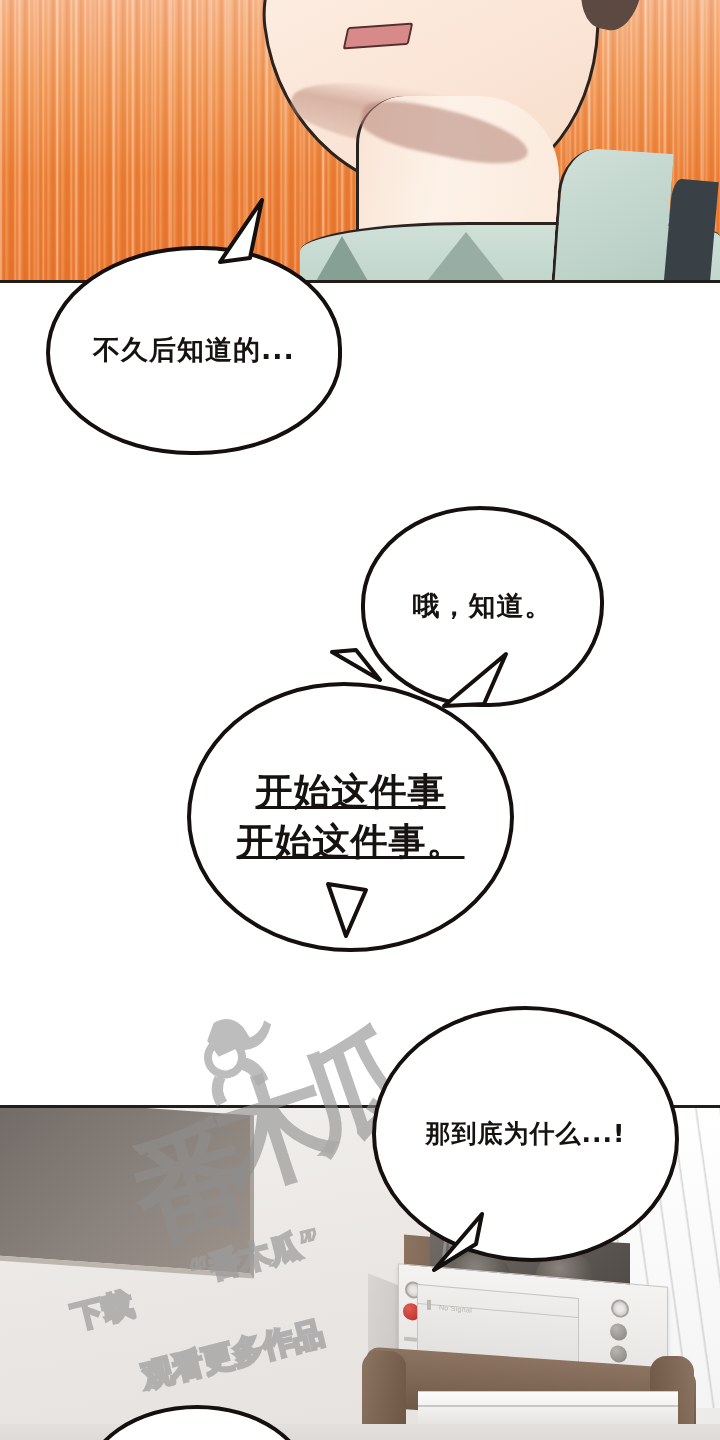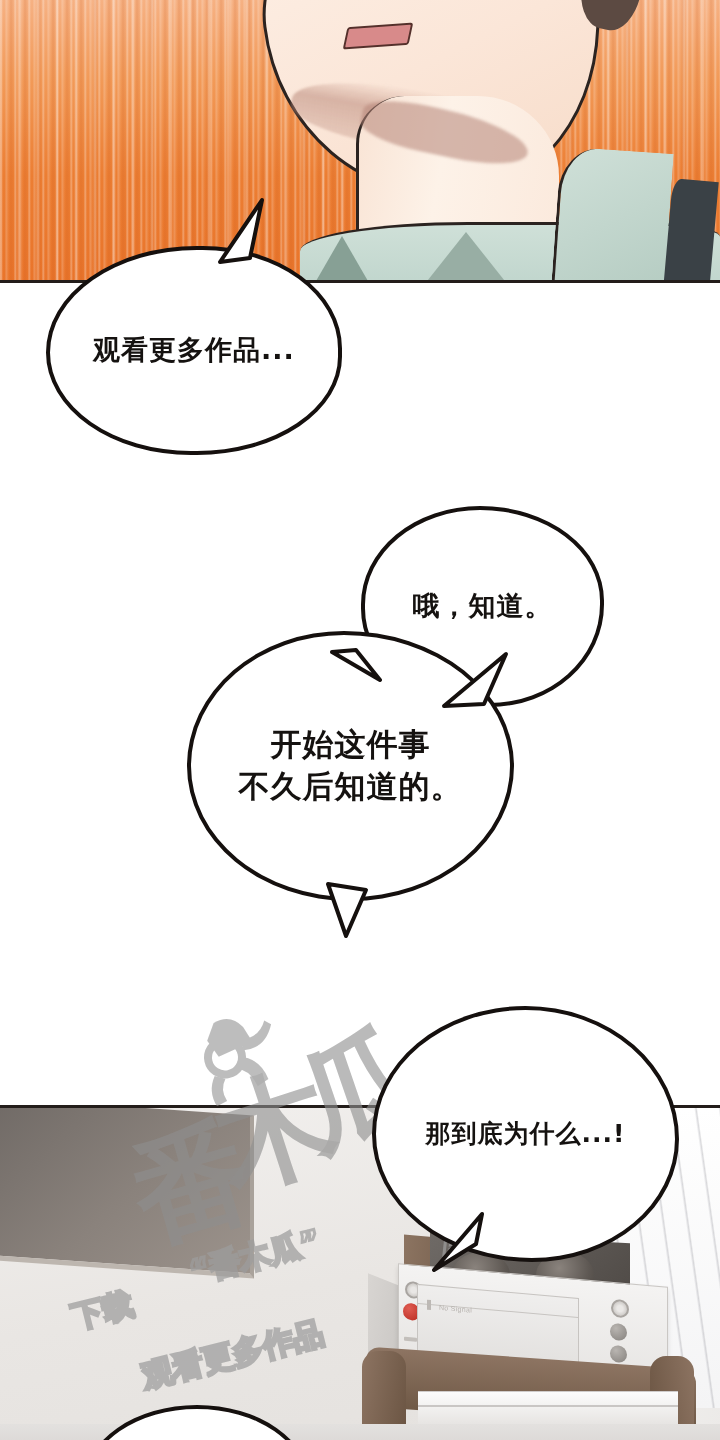--- a/index.html
+++ b/index.html
@@ -410,24 +410,25 @@
     border-radius: 52% 48% 50% 50% / 52% 50% 48% 50%;
     font-size: 27px;
   }
   .b2 {
     left: 361px; top: 506px;
     width: 235px; height: 193px;
     border-radius: 50% 52% 48% 50% / 50% 48% 52% 50%;
     font-size: 27px;
   }
   .b3 {
-    left: 187px; top: 631px;
+    left: 187px; top: 682px;
     width: 319px; height: 262px;
     border-radius: 48% 52% 50% 50% / 50% 50% 50% 50%;
-    font-size: 31px;
+    font-size: 37px;
+    text-decoration: underline;
   }
   .b4 {
     left: 372px; top: 1006px;
     width: 299px; height: 248px;
     border-radius: 50% 50% 48% 52% / 50% 52% 48% 50%;
     font-size: 25px;
   }
   .b5 {
     left: 84px; top: 1405px;
     width: 218px; height: 150px;
@@ -536,31 +537,31 @@
     </svg>
   </div>
 
   <div class="tail" style="left:426px;top:1210px;width:66px;height:66px;">
     <svg width="66" height="66" viewBox="0 0 66 66">
       <path d="M56 4 L8 60 L50 34 Z" fill="#ffffff" stroke="#15100e" stroke-width="4" stroke-linejoin="round"></path>
     </svg>
   </div>
 
   <div class="bubble b1">
-    <span class="bubble-text">观看更多作品...</span>
+    <span class="bubble-text">不久后知道的...</span>
   </div>
 
   <div class="bubble b2">
     <span class="bubble-text">哦，知道。</span>
   </div>
 
   <div class="bubble b3">
     <span class="bubble-text">
       <span>开始这件事</span><br>
-      <span>不久后知道的。</span>
+      <span>开始这件事。</span>
     </span>
   </div>
 
   <div class="bubble b4">
     <span class="bubble-text">那到底为什么...!</span>
   </div>
 
   <div class="bubble b5">
     <span class="bubble-text"></span>
   </div>

